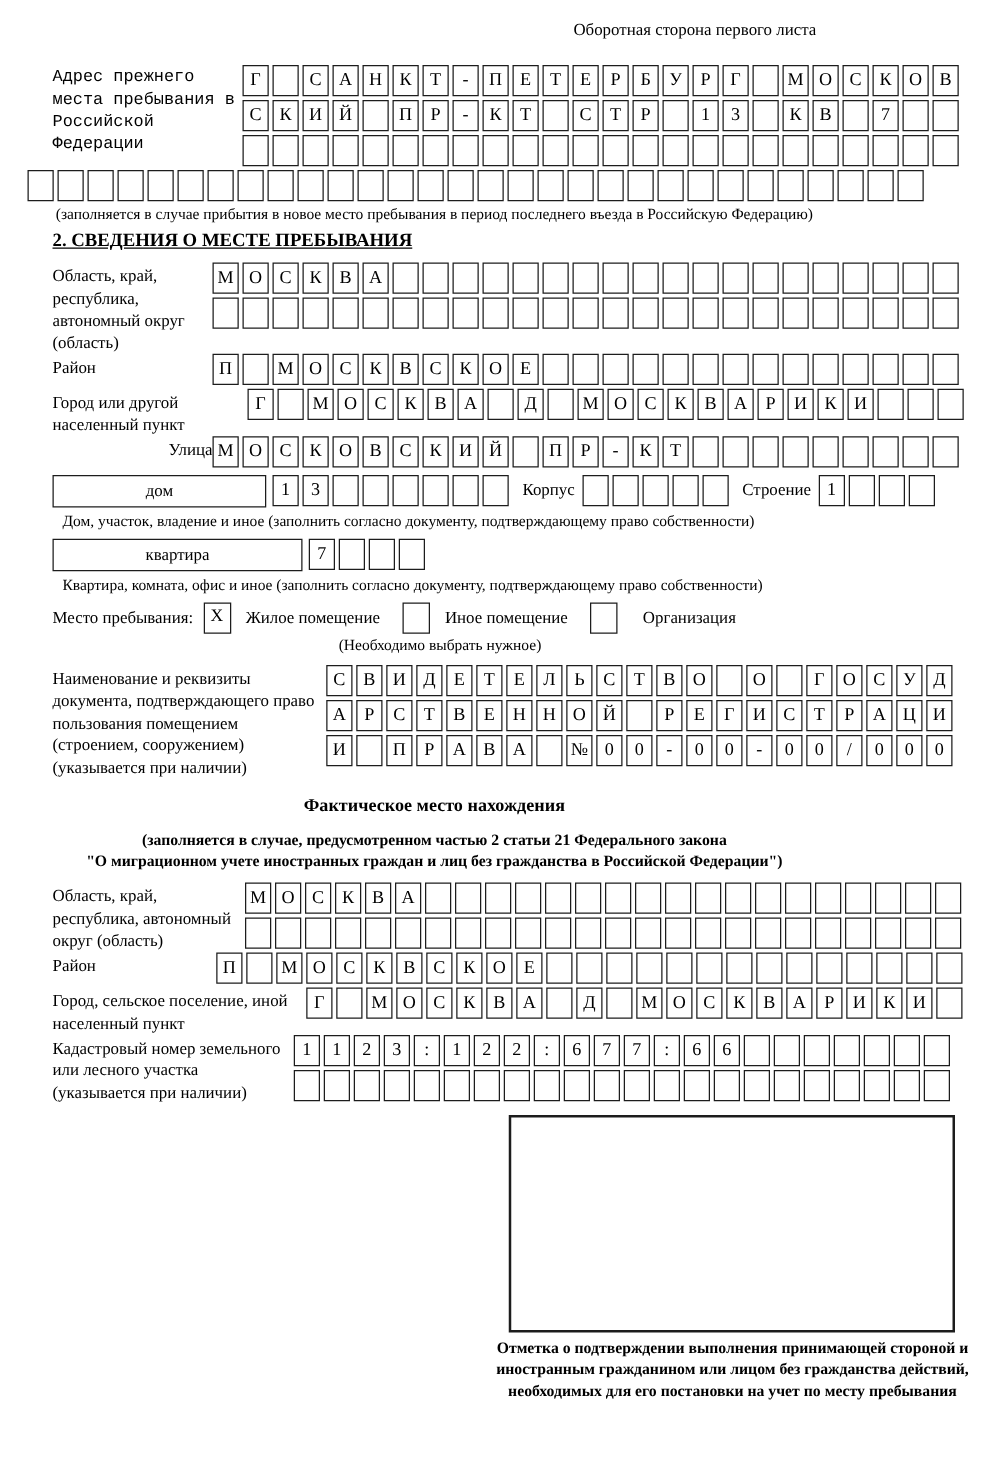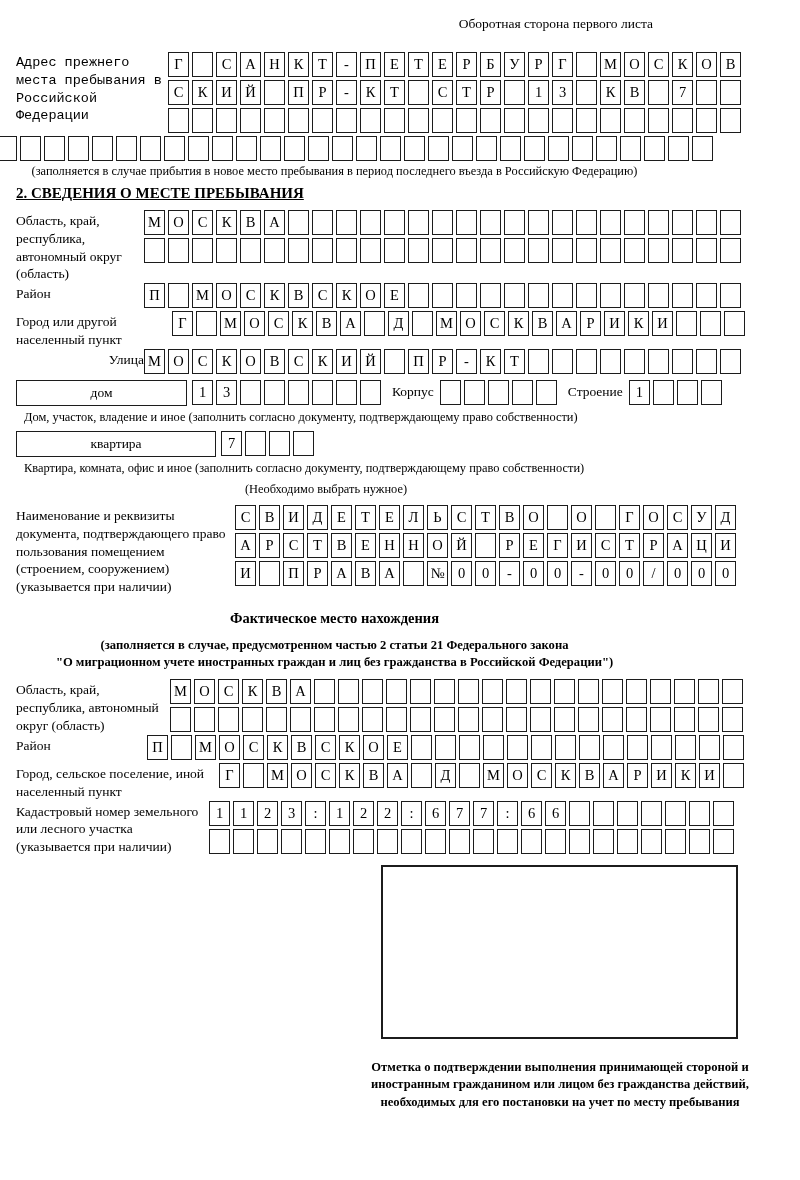--- a/index.html
+++ b/index.html
@@ -2,21 +2,21 @@
 <html><head>
 <meta charset="utf-8">
 <style>
   * { box-sizing: border-box; }
   html,body { margin:0; padding:0; background:#fff; }
   body {
     width:800px; height:1180px;
     font-family:"Liberation Serif", serif;
     color:#000; overflow:hidden;
   }
-  .page { position:relative; padding:16px 35px 0 16px; width:688px; }
+  .page { position:relative; padding:16px 35px 0 42px; width:688px; }
 
   .header-note { text-align:right; font-size:13.5px; margin-bottom:20px; }
 
   .frow { display:flex; align-items:flex-start; }
   .flabel { font-size:13.5px; line-height:1.32; flex:none; padding-top:2px; }
 
   .cellrow { display:flex; margin-bottom:3px; }
   .cell {
     width:21px; height:25px; flex:none;
     border:1.6px solid #1c1c1c; margin-right:3px;
@@ -64,21 +64,21 @@
   }
   .chk-lbl { font-size:13.5px; margin-right:18px; }
   .mesto-note { margin:2px 0 8px 150px; width:320px; text-align:center; }
 
   .fact-title { text-align:center; font-weight:bold; font-size:14.5px; margin:14px 0 10px 0; }
   .fact-note { text-align:center; font-size:12.6px; line-height:1.35;font-weight:bold; }
   .fact-notes { margin-bottom:8px; }
 
   .stamp-wrap { margin-left:365px; margin-top:8px; width:390px; }
   .stamp-box { width:357px; height:174px; border:2.2px solid #1c1c1c; }
-  .stamp-note { width:390px; margin-left:-16px; text-align:center; font-weight:bold; font-size:12.6px; line-height:1.4; margin-top:20px; }
+  .stamp-note { width:390px; margin-left:-16px; text-align:center; font-weight:bold; font-size:12.6px; line-height:1.4; margin-top:4px; }
 
   .mb2 { margin-bottom:2px; }
 </style>
 </head>
 <body>
 
 <div class="page">
 
   <div class="header-note">Оборотная сторона первого листа</div>
 
@@ -387,20 +387,29 @@
     <div class="longbox kvart-box">квартира</div>
     <div class="cellrow">
         <div class="cell">7</div>
         <div class="cell"></div>
         <div class="cell"></div>
         <div class="cell"></div>
       </div>
   </div>
   <div class="note sub-note">Квартира, комната, офис и иное (заполнить согласно документу, подтверждающему право собственности)</div>
 
+  <div class="mesto-row">
+    <span class="mesto-lbl">Место пребывания:</span>
+    <span class="chk">X</span>
+    <span class="chk-lbl">Жилое помещение</span>
+    <span class="chk"></span>
+    <span class="chk-lbl">Иное помещение</span>
+    <span class="chk" style="margin-right:20px;"></span>
+    <span class="chk-lbl">Организация</span>
+  </div>
   <div class="note mesto-note">(Необходимо выбрать нужное)</div>
 
   <div class="frow">
     <div class="flabel w-doc">Наименование и реквизиты документа, подтверждающего право пользования помещением (строением, сооружением) (указывается при наличии)</div>
     <div>
       <div class="cellrow">
           <div class="cell">С</div>
           <div class="cell">В</div>
           <div class="cell">И</div>
           <div class="cell">Д</div>

